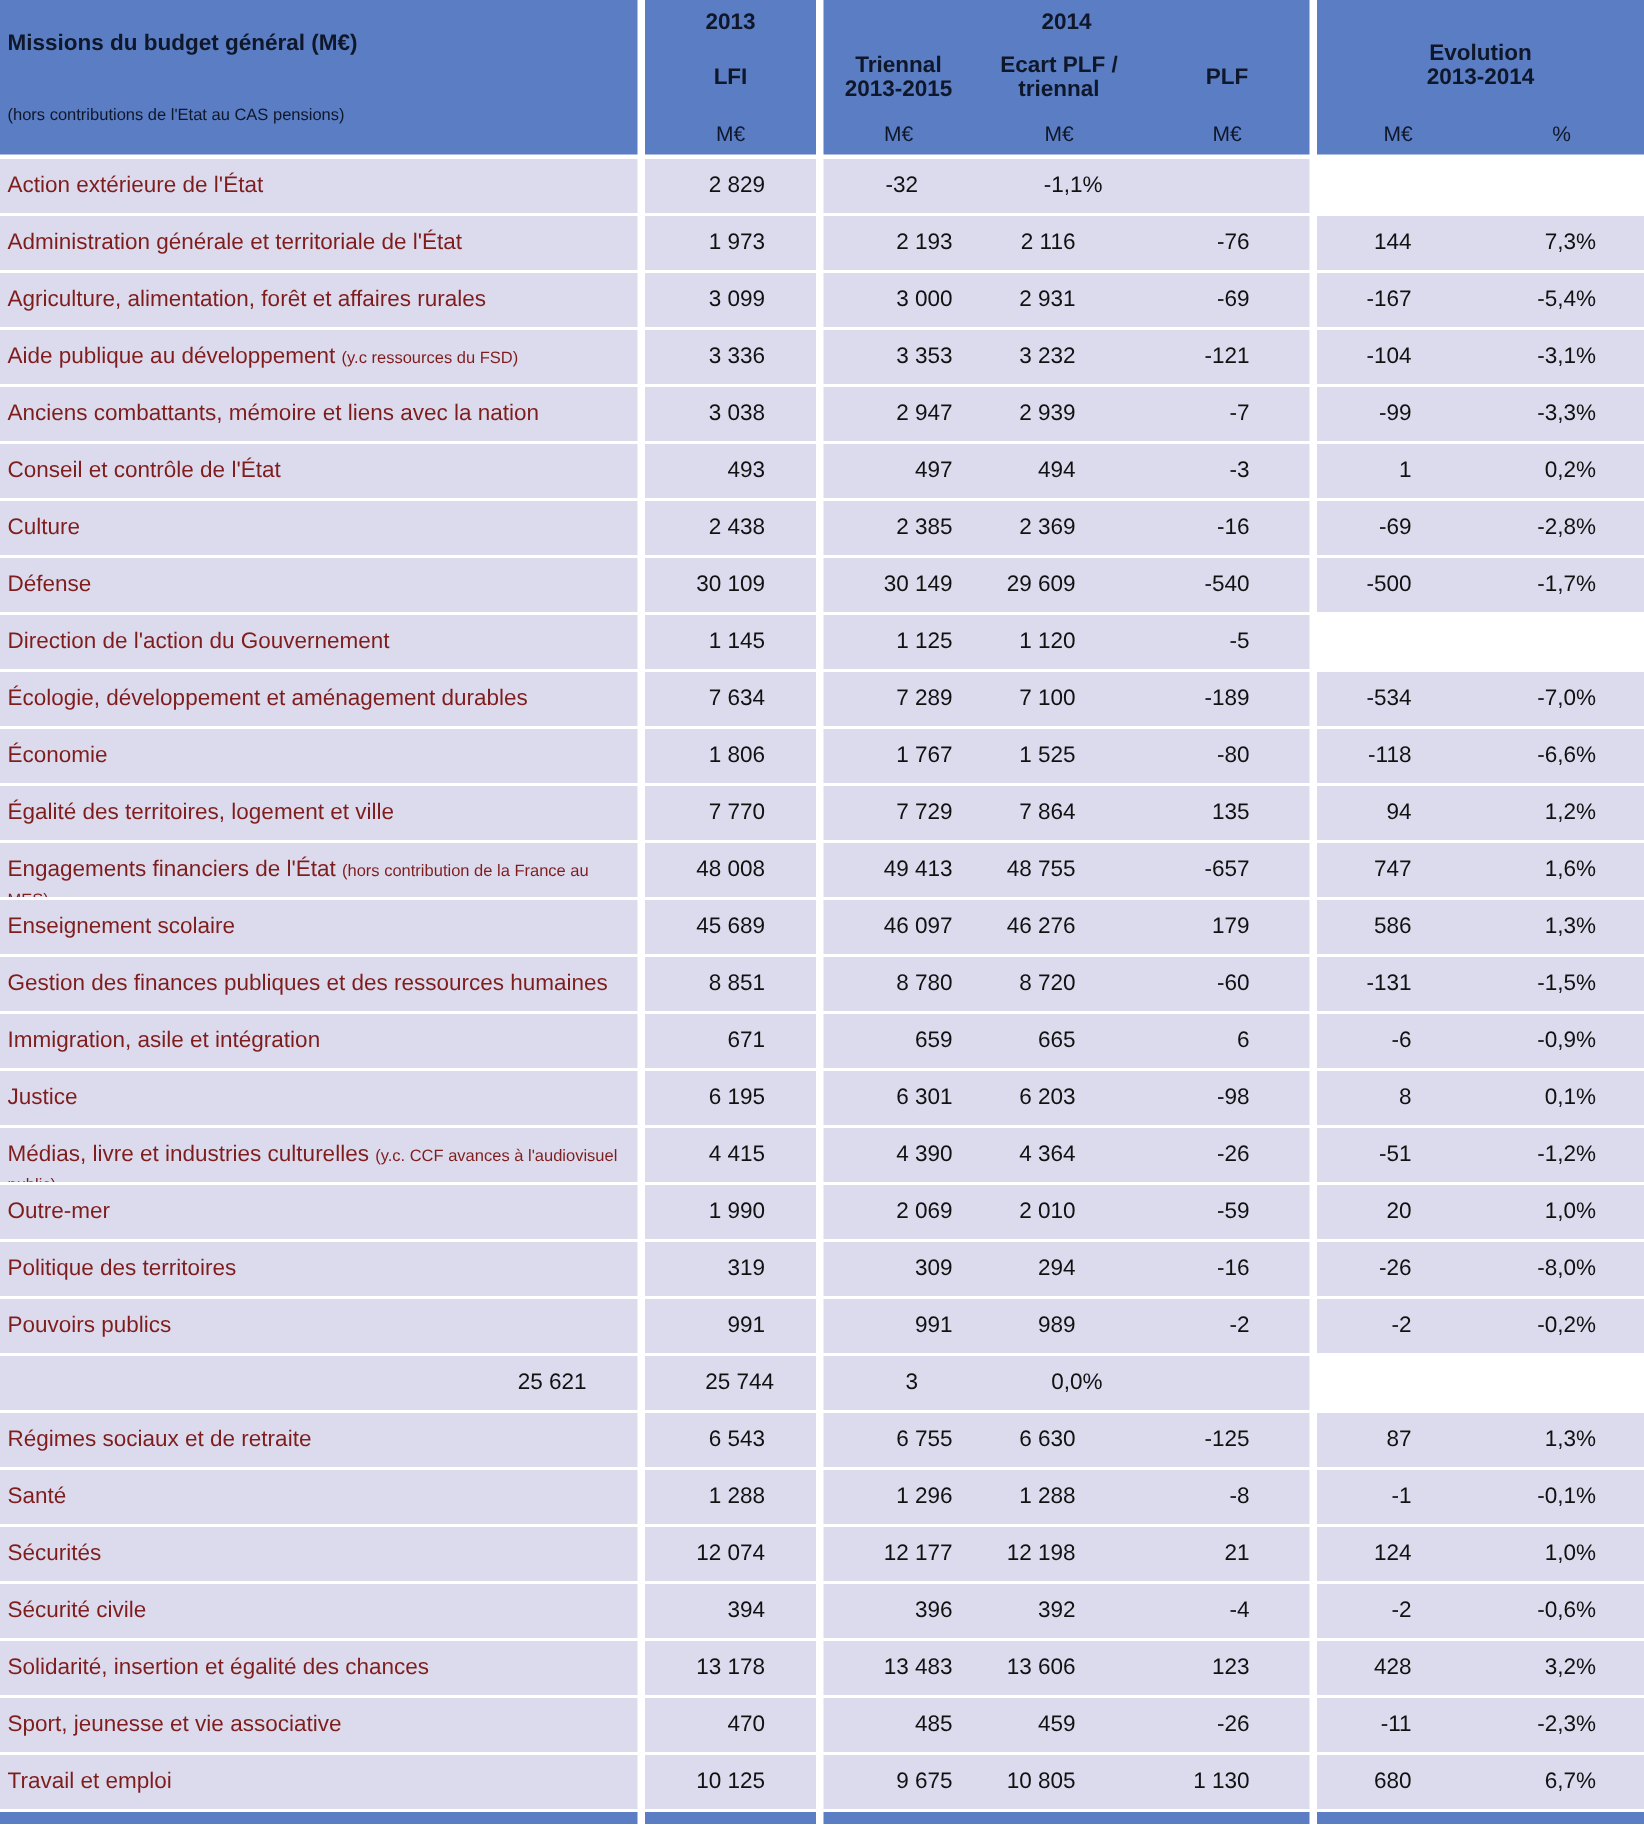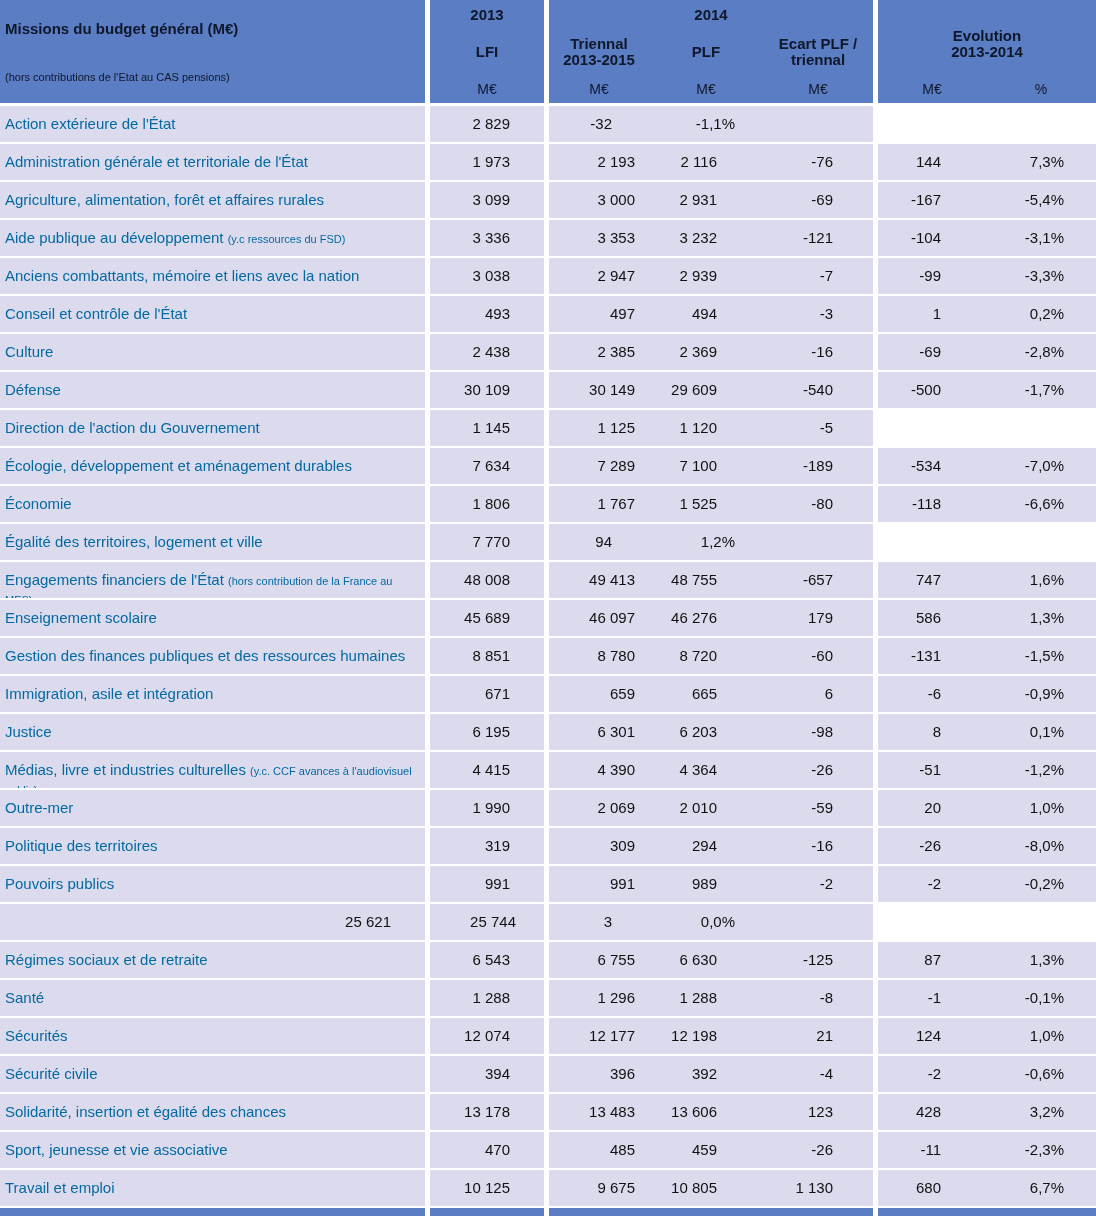--- a/index.html
+++ b/index.html
@@ -21,21 +21,21 @@
   .h-unit { text-align:center; font-size:14px; line-height:16px; }
 
   .sub3 { display:grid; grid-template-columns:100px 114px 110px; }
   .sub2 { display:grid; grid-template-columns:108px 110px; }
   .sub3 .h-mid, .sub2 .h-mid { padding:0 4px; }
   .h-evtitle { width:92px; }
 
   
   .row { height:36px; margin-bottom:2px; }
   .cell { background:var(--row,#dcdbee); box-sizing:border-box; height:36px; }
-  .cell-label { padding:9px 4px 0 5px; font-size:15px; line-height:17px; overflow:hidden; color:#0369a1; }
+  .cell-label { padding:9px 4px 0 5px; font-size:15px; line-height:17px; overflow:hidden; color:#7f1d1d; }
   .note { font-size:11px; }
   .num { font-size:15px; line-height:36px; text-align:right; color:#111; white-space:nowrap; }
   .n-lfi  { padding-right:34px;text-align:right; }
   .n-tri  { padding-right:14px; }
   .n-plf  { padding-right:46px; }
   .n-eca  { padding-right:40px; }
   .n-evm  { padding-right:45px; }
   .n-evp  { padding-right:32px; }
 
   
@@ -57,22 +57,22 @@
     <div class="hcell h-col">
       <div class="h-year">2013</div>
       <div class="h-mid">LFI</div>
       <div class="h-unit">M€</div>
     </div>
 
     <div class="hcell h-col">
       <div class="h-year">2014</div>
       <div class="sub3" style="flex:1;">
         <div class="h-mid">Triennal 2013-2015</div>
+        <div class="h-mid">Ecart PLF / triennal</div>
         <div class="h-mid">PLF</div>
-        <div class="h-mid">Ecart PLF / triennal</div>
       </div>
       <div class="sub3">
         <div class="h-unit">M€</div>
         <div class="h-unit">M€</div>
         <div class="h-unit">M€</div>
       </div>
     </div>
 
     <div class="hcell h-col">
       <div class="h-mid" style="flex:1;">
@@ -227,20 +227,25 @@
     </div>
     <div class="cell sub2">
       <div class="num n-evm">-118</div>
       <div class="num n-evp">-6,6%</div>
     </div>
   </div>
 
   <div class="grid row">
     <div class="cell cell-label"><span>Égalité des territoires, logement et ville</span> <span class="note"></span></div>
     <div class="cell num n-lfi">7 770</div>
+    <div class="cell sub3">
+      <div class="num n-tri">7 729</div>
+      <div class="num n-plf">7 864</div>
+      <div class="num n-eca">135</div>
+    </div>
     <div class="cell sub2">
       <div class="num n-evm">94</div>
       <div class="num n-evp">1,2%</div>
     </div>
   </div>
 
   <div class="grid row">
     <div class="cell cell-label"><span>Engagements financiers de l'État</span> <span class="note">(hors contribution de la France au MES)</span></div>
     <div class="cell num n-lfi">48 008</div>
     <div class="cell sub3">

